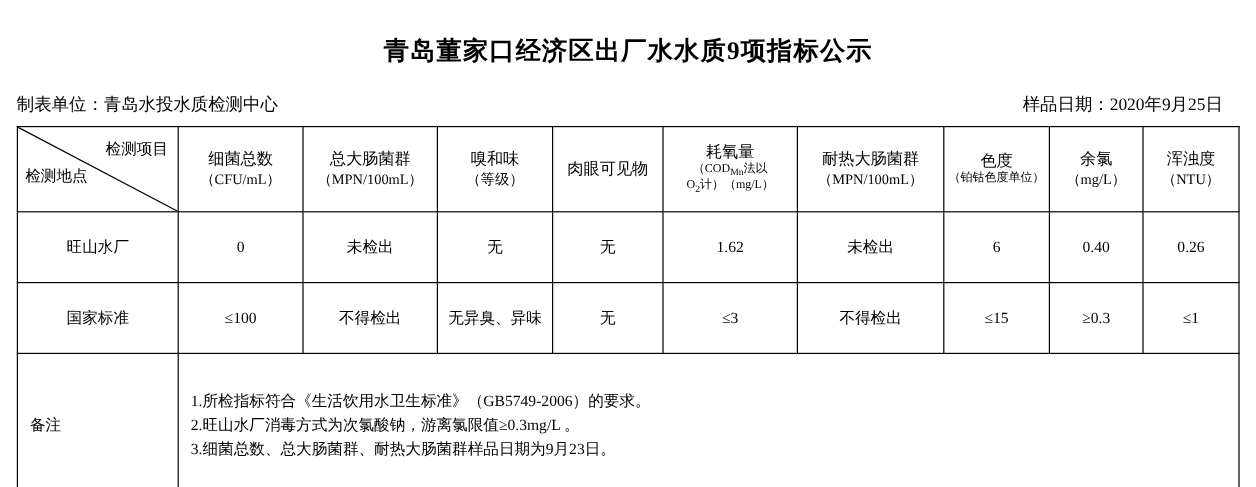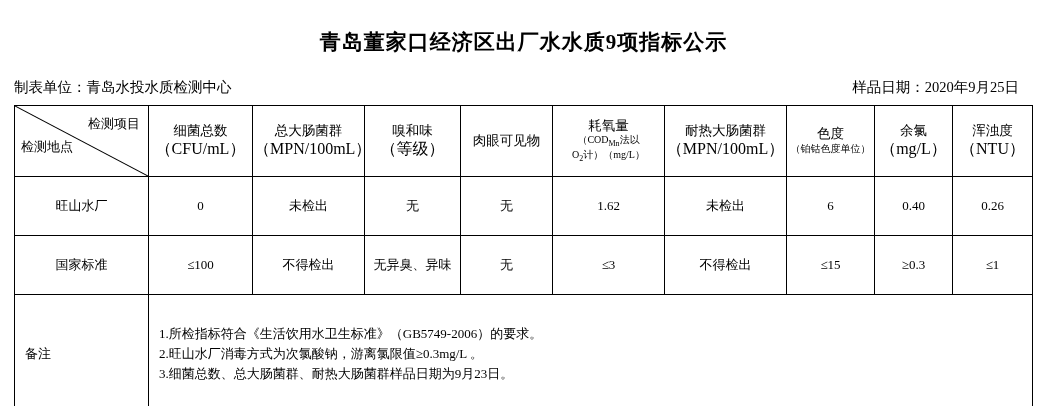--- a/index.html
+++ b/index.html
@@ -51,21 +51,21 @@
     vertical-align: middle;
     font-size: 13px;
     font-family: "Liberation Serif", serif;
     padding: 2px 1px;
   }
   .hdr-cell {
     height: 66px;
     line-height: 1.25;
   }
   .hdr-cell .l1 { font-size: 13.5px; }
-  .hdr-cell .l2 { font-size: 16px; }
+  .hdr-cell .l2 { font-size: 12px; }
   .hdr-cell .l3 { font-size: 10px; }
 
   
   .corner {
     position: relative;
     padding: 0 !important;
     height: 66px;
   }
   .corner .diag {
     position: absolute;

